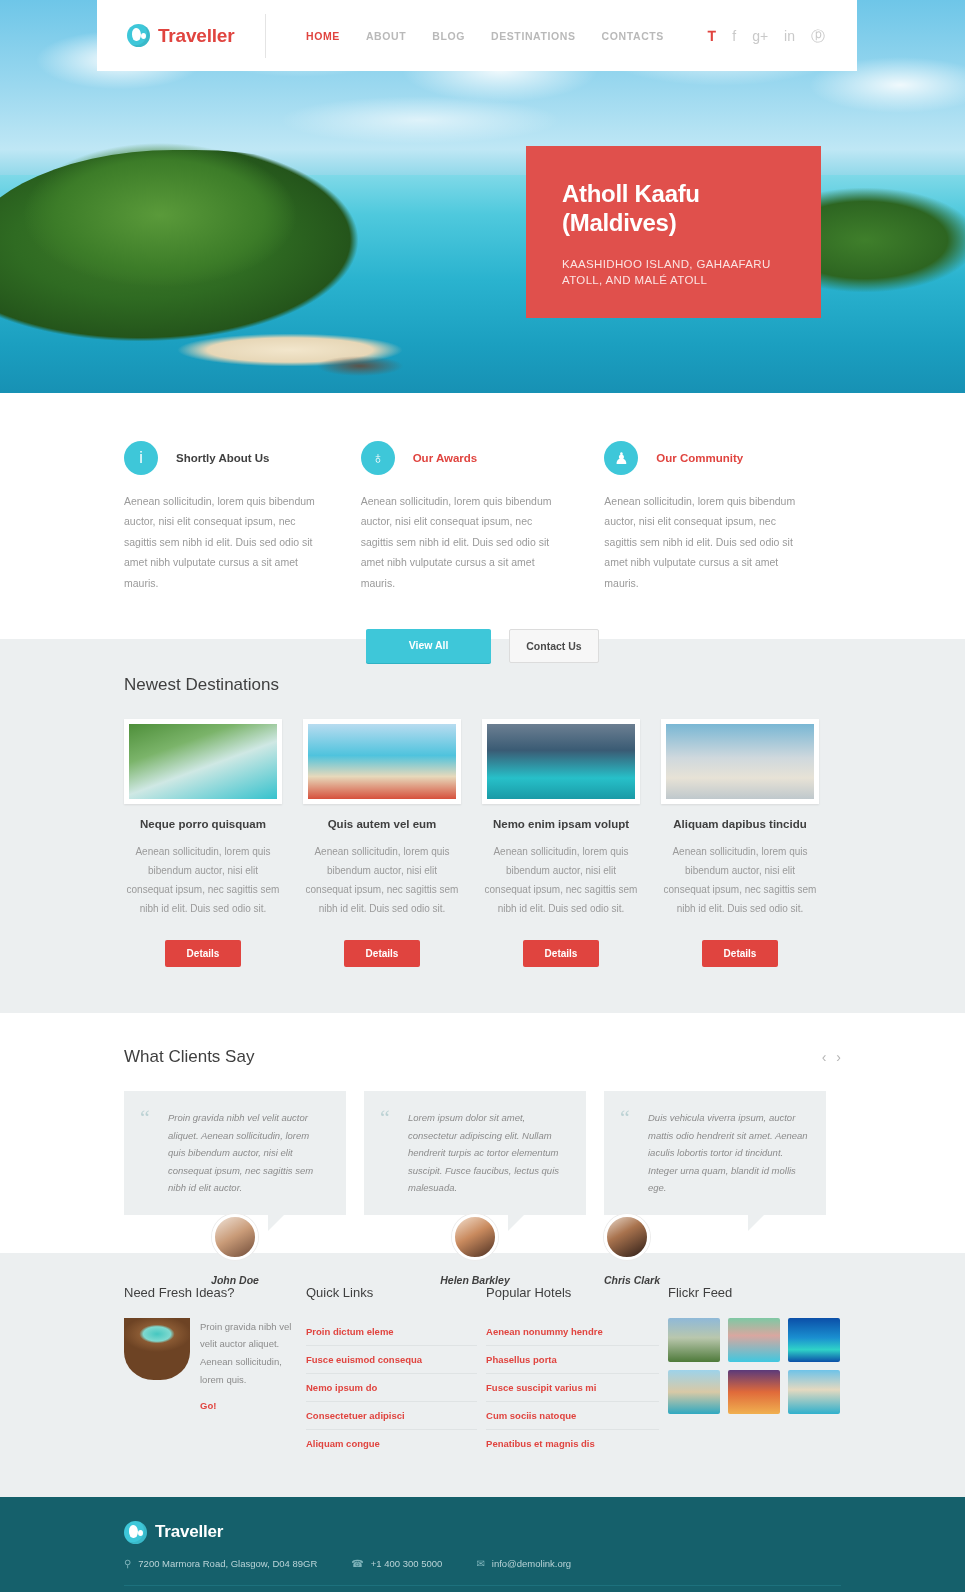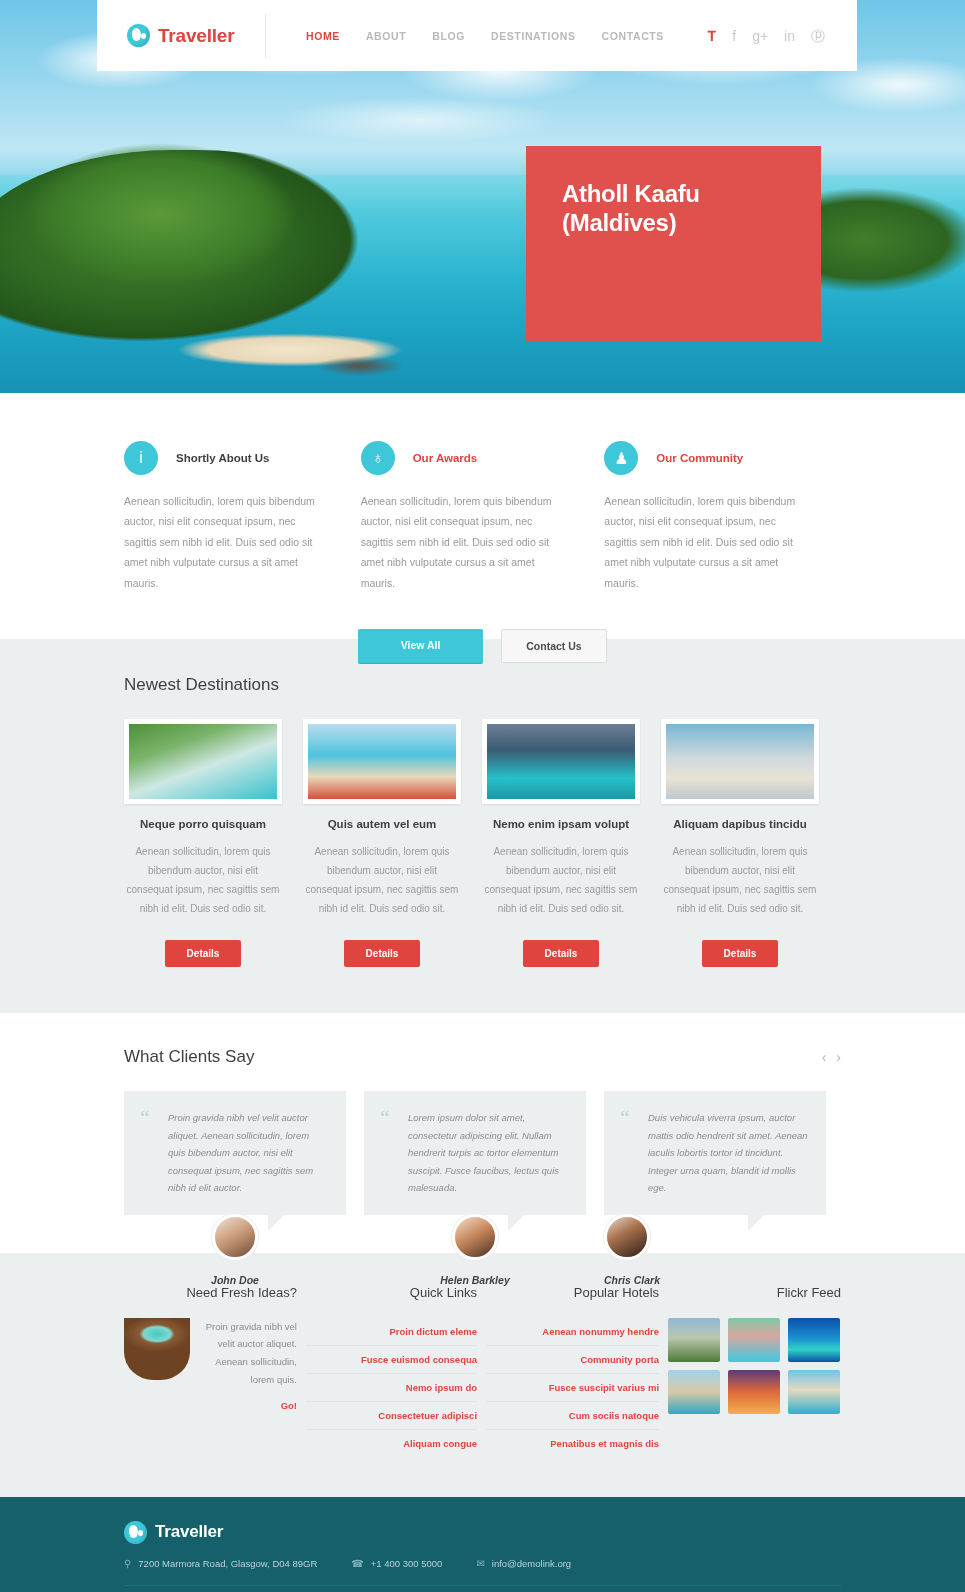--- a/index.html
+++ b/index.html
@@ -87,21 +87,21 @@
     font-size:10.5px; font-weight:bold; letter-spacing:.6px;
     color:#b9b9b9; text-transform:uppercase; cursor:pointer;
   }
   .nav-item.active { color:#e0443f; }
   .socials { margin-left:auto; display:flex; align-items:center; gap:16px; padding-right:32px; }
   .soc { font-size:14px; color:#c9c9c9; cursor:pointer; line-height:1; }
   .soc.tw { color:#e0443f; }
 
   
   .hero-caption {
-    position:absolute; left:526px; top:146px; width:295px; height:196px;
+    position:absolute; left:526px; top:146px; width:295px; height:172px;
     background:#e0504c; z-index:15; padding:34px 36px 0 36px; color:#fff;
   }
   .hero-title { font-size:24px; font-weight:bold; line-height:1.2; letter-spacing:-.3px; }
   .hero-sub {
     margin-top:18px; font-size:11.5px; line-height:1.45; letter-spacing:.35px;
     color:#fbe3e2;
   }
 
   
   .features { padding:48px 0 0 0; background:#fff; height:246px; }
@@ -118,21 +118,21 @@
   .feat-title.red { color:#e0443f; }
   .feat-body {
     margin-top:16px; font-size:10.5px; line-height:1.95; color:#9a9a9a; width:200px;
   }
   .btn-row { display:flex; justify-content:center; gap:18px; margin-top:36px; }
   .btn {
     font-size:10.5px; font-weight:bold; cursor:pointer;
     padding:10px 0; width:100px; text-align:center; border-radius:2px;
   }
   .btn-primary { background:#3ec7d9; color:#fff; width:125px; box-shadow:0 1px 0 #2fb2c4; }
-  .btn-ghost { background:#f7f7f7; color:#4b4b4b; border:1px solid #dcdcdc; width:106px; }
+  .btn-ghost { background:#f7f7f7; color:#4b4b4b; border:1px solid #dcdcdc; width:90px; }
 
   
   .destinations { background:#eceff0; padding:36px 3px 46px 0; }
   .sec-title { font-size:17px; color:#3f3f3f; padding-left:124px; font-weight:normal; }
   .dest-row { display:flex; padding:24px 124px 0 124px; gap:21px; }
   .dest { width:158px; text-align:center; }
   .dest-thumb {
     width:158px; height:85px; background:#cfd7d9; border:5px solid #fff;
     box-shadow:0 1px 2px rgba(0,0,0,.09);
   }
@@ -171,21 +171,21 @@
   .test-col .avatar-wrap { position:absolute; width:100%; top:123px;font-style:italic; }
   .avatar {
     width:46px; height:46px; border-radius:50%; border:3px solid #fff;
     box-shadow:0 0 0 1px #ececec;
     background:linear-gradient(150deg,#f0e3d8 0%,#c99b78 48%,#6f4b38 100%);
   }
   .av-name { margin-top:10px; font-size:10.5px; font-weight:bold; color:#3f3f3f; }
 
   
   .foot-widgets { background:#eceff0; padding:32px 0 40px 0; }
-  .fw-row { display:flex; padding:0 124px; gap:9px;text-align:right; }
+  .fw-row { display:flex; padding:0 124px; gap:9px; }
   .fw { }
   .fw.ideas { width:180px; }
   .fw.quick { width:178px; }
   .fw.hotels { width:180px; }
   .fw.flickr { width:180px; }
   .fw-title { font-size:13px; color:#3f3f3f; margin-bottom:18px; font-weight:normal; }
   .ideas-body { display:flex; gap:10px; }
   .coconut {
     width:66px; height:62px; flex:none; border-radius:0 0 45% 45%;
     background: radial-gradient(ellipse 34px 18px at 33px 16px, #46c7c0 0%, #7fd9cf 40%, #8a5a33 52%, #6d4324 100%);
@@ -223,20 +223,21 @@
   <div class="hero-clouds"></div>
   <div class="hero-sea"></div>
   <div class="hero-island-left"></div>
   <div class="hero-island-left2"></div>
   <div class="hero-beach"></div>
   <div class="hero-rock"></div>
   <div class="hero-island-right"></div>
 
   <div class="hero-caption">
     <div class="hero-title">Atholl Kaafu (Maldives)</div>
+    <div class="hero-sub">KAASHIDHOO ISLAND, GAHAAFARU ATOLL, AND MALÉ ATOLL</div>
   </div>
 
   <div class="topbar">
     <div class="brand">
       <span class="globe"></span>
       <span class="brand-name">Traveller</span>
     </div>
     <div class="nav-divider"></div>
     <nav class="nav">
       <span class="nav-item active">HOME</span>
@@ -382,21 +383,21 @@
         <li>Nemo ipsum do</li>
         <li>Consectetuer adipisci</li>
         <li>Aliquam congue</li>
       </ul>
     </div>
 
     <div class="fw hotels">
       <h3 class="fw-title">Popular Hotels</h3>
       <ul class="link-list">
         <li>Aenean nonummy hendre</li>
-        <li>Community porta</li>
+        <li>Phasellus porta</li>
         <li>Fusce suscipit varius mi</li>
         <li>Cum sociis natoque</li>
         <li>Penatibus et magnis dis</li>
       </ul>
     </div>
 
     <div class="fw flickr">
       <h3 class="fw-title">Flickr Feed</h3>
       <div class="flickr-grid">
         <div class="fcell f1"></div>

